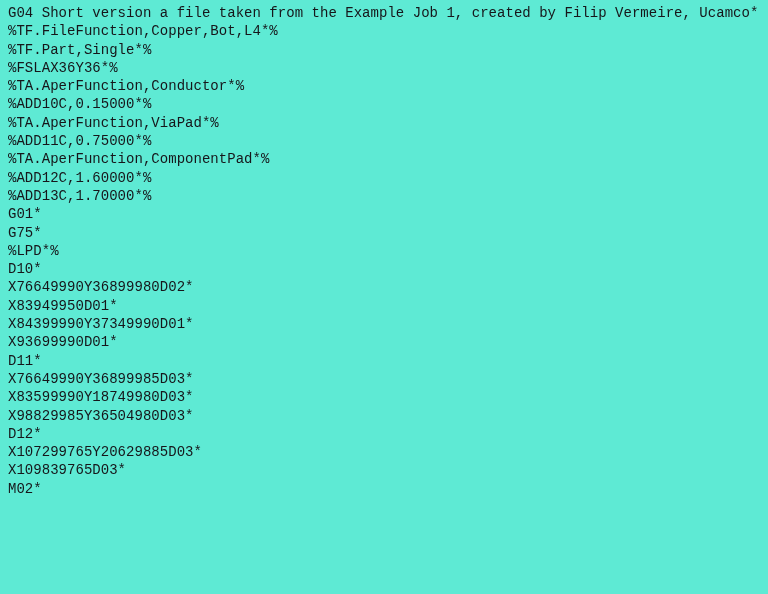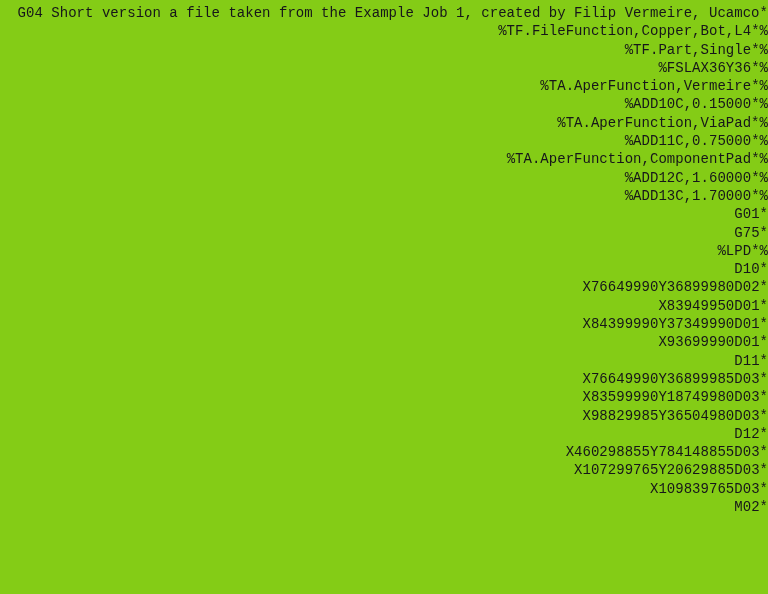--- a/index.html
+++ b/index.html
@@ -10,25 +10,24 @@
   body {
     width: 768px;
     height: 594px;
     background: #f8f8fa;
     overflow: hidden;
     font-family: "Liberation Mono", "DejaVu Sans Mono", monospace;
   }
   #document-root {
     width: 768px;
     height: 594px;
-    background: #84cc16;
+    background: #5eead4;
     box-sizing: border-box;
     padding: 4px 0 0 0;
     position: relative;
-    text-align: right;
   }
   #code-listing {
     margin: 0;
     padding: 0;
     list-style: none;
   }
   .code-line {
     font-family: "Liberation Mono", "DejaVu Sans Mono", monospace;
     font-size: 14px;
     line-height: 18.3px;
@@ -43,38 +42,37 @@
 </style>
 </head>
 <body>
 
 <div id="document-root">
   <div id="code-listing">
     <div class="code-line">G04 Short version a file taken from the Example Job 1, created by Filip Vermeire, Ucamco*</div>
     <div class="code-line">%TF.FileFunction,Copper,Bot,L4*%</div>
     <div class="code-line">%TF.Part,Single*%</div>
     <div class="code-line">%FSLAX36Y36*%</div>
-    <div class="code-line">%TA.AperFunction,Vermeire*%</div>
+    <div class="code-line">%TA.AperFunction,Conductor*%</div>
     <div class="code-line">%ADD10C,0.15000*%</div>
     <div class="code-line">%TA.AperFunction,ViaPad*%</div>
     <div class="code-line">%ADD11C,0.75000*%</div>
     <div class="code-line">%TA.AperFunction,ComponentPad*%</div>
     <div class="code-line">%ADD12C,1.60000*%</div>
     <div class="code-line">%ADD13C,1.70000*%</div>
     <div class="code-line">G01*</div>
     <div class="code-line">G75*</div>
     <div class="code-line">%LPD*%</div>
     <div class="code-line">D10*</div>
     <div class="code-line">X76649990Y36899980D02*</div>
     <div class="code-line">X83949950D01*</div>
     <div class="code-line">X84399990Y37349990D01*</div>
     <div class="code-line">X93699990D01*</div>
     <div class="code-line">D11*</div>
     <div class="code-line">X76649990Y36899985D03*</div>
     <div class="code-line">X83599990Y18749980D03*</div>
     <div class="code-line">X98829985Y36504980D03*</div>
     <div class="code-line">D12*</div>
-    <div class="code-line">X460298855Y784148855D03*</div>
     <div class="code-line">X107299765Y20629885D03*</div>
     <div class="code-line">X109839765D03*</div>
     <div class="code-line">M02*</div>
   </div>
 </div>
 
 </body></html>

